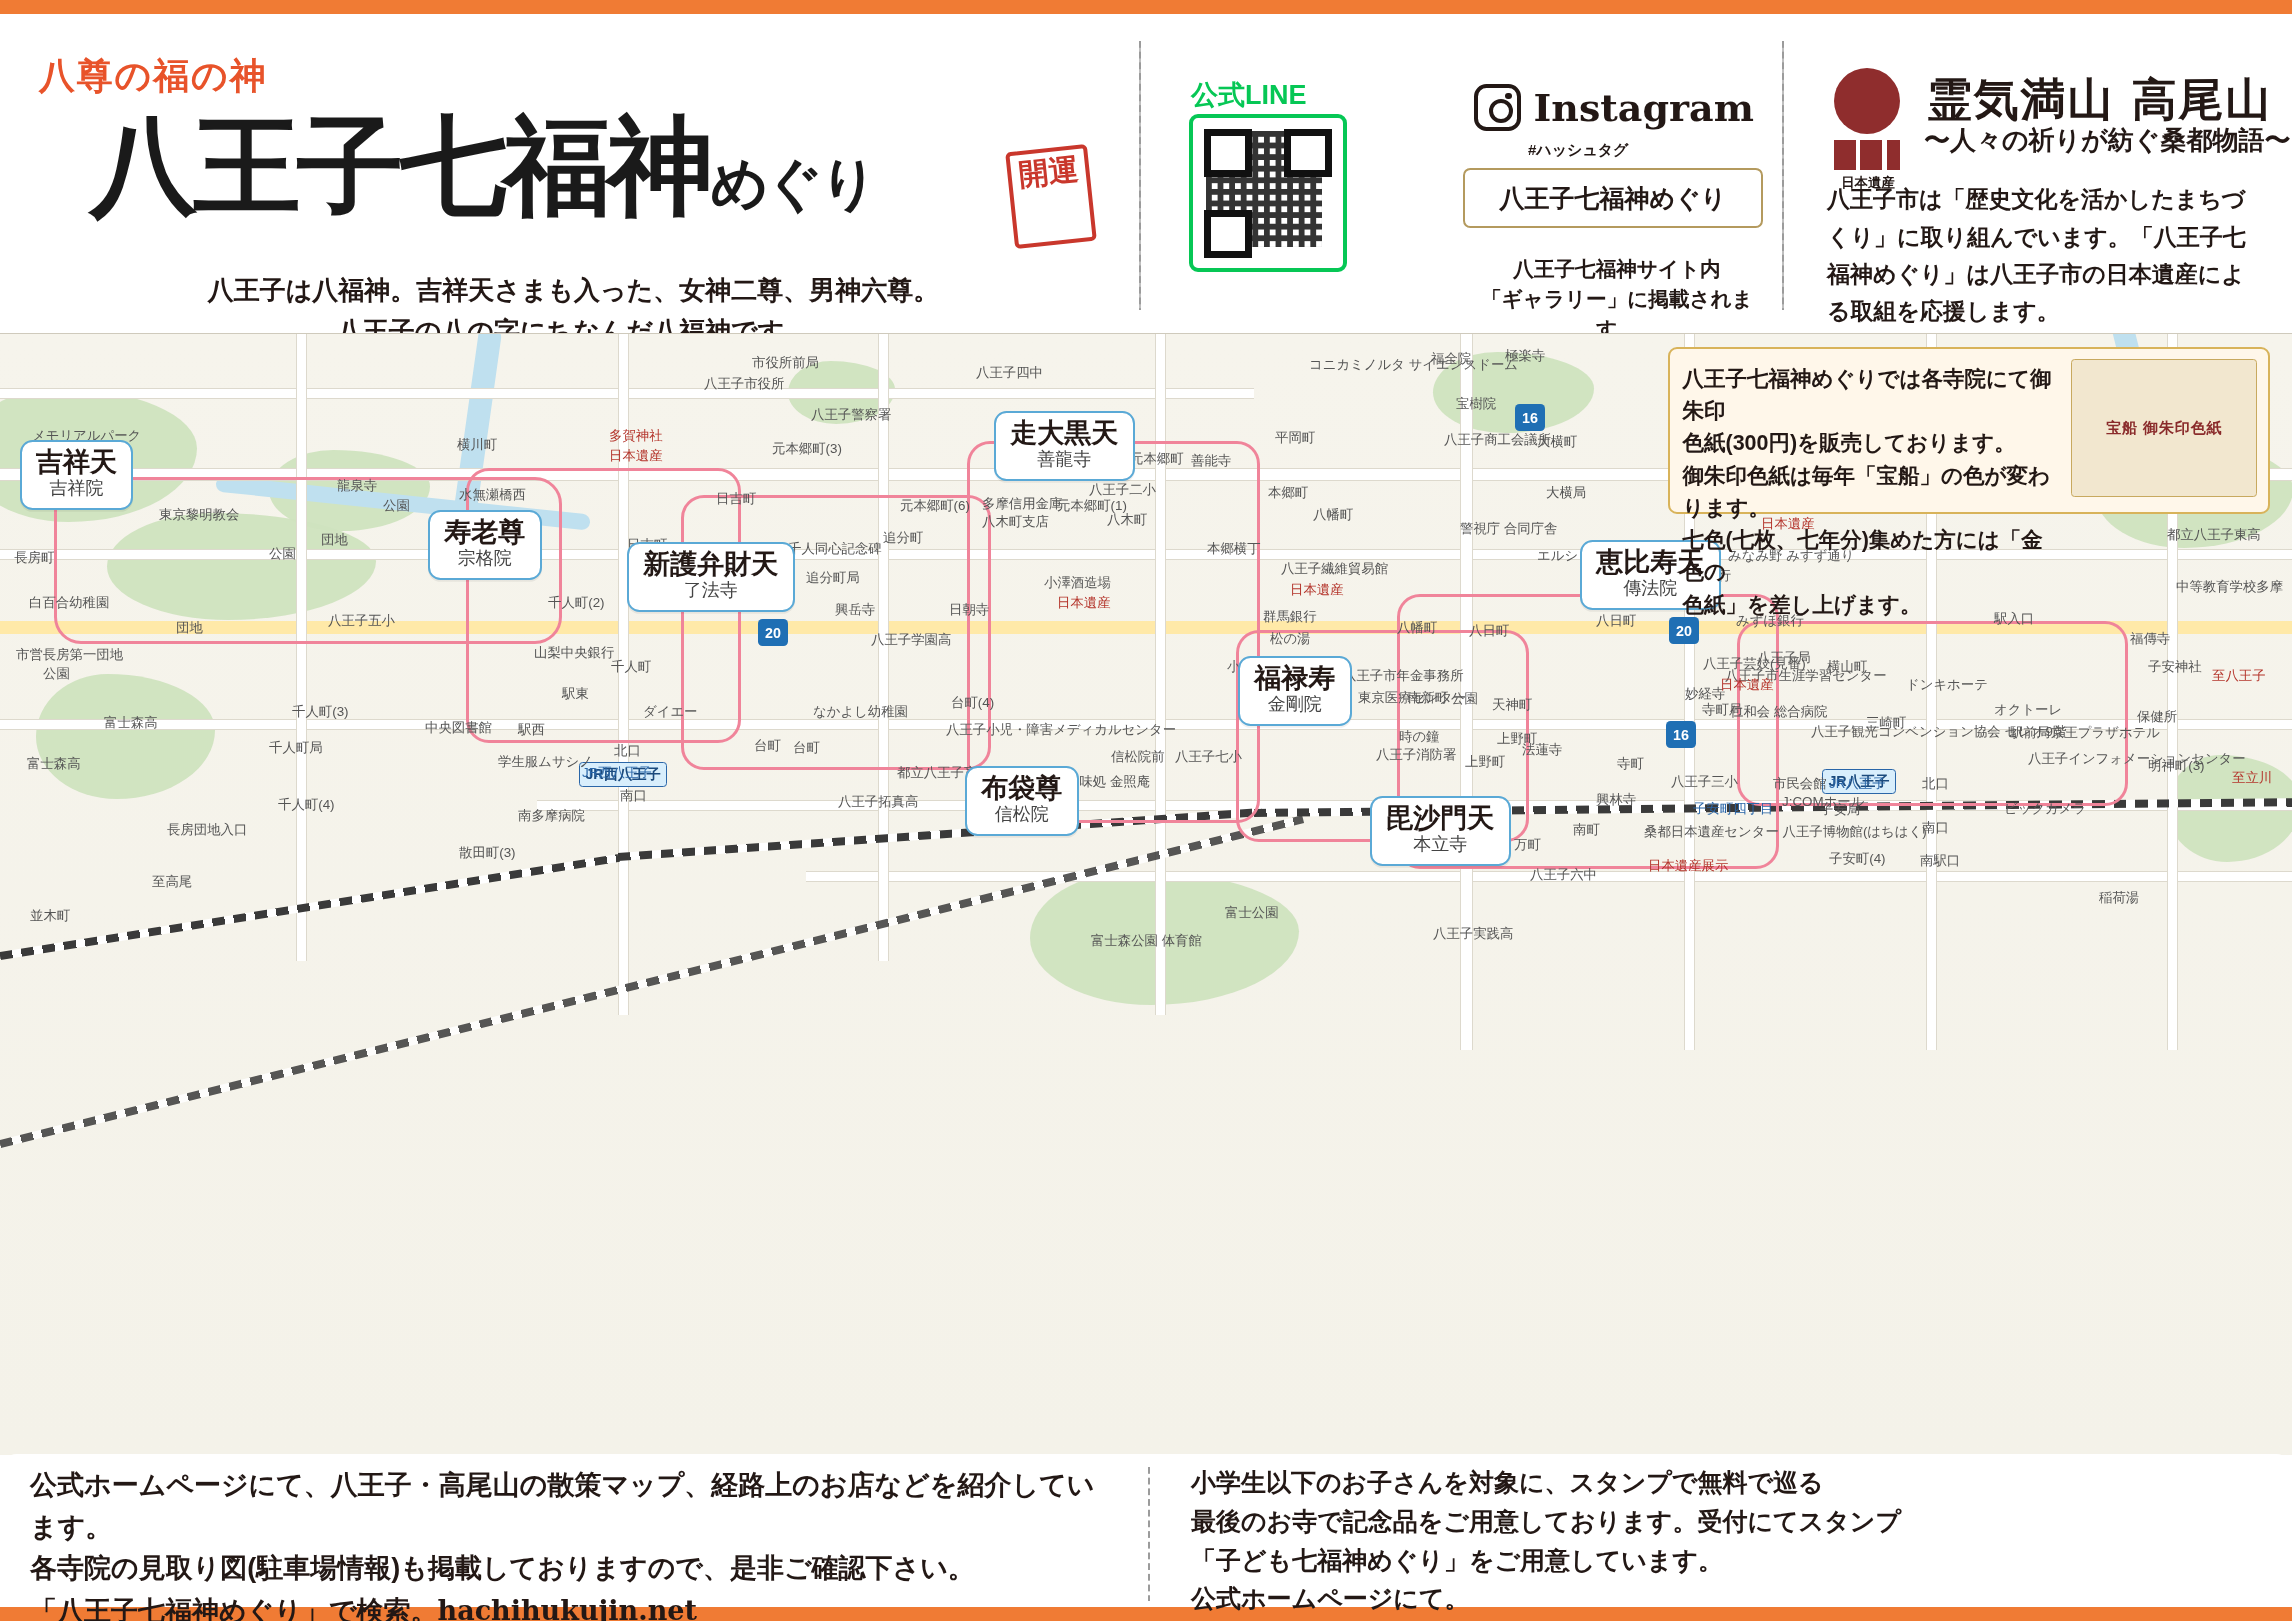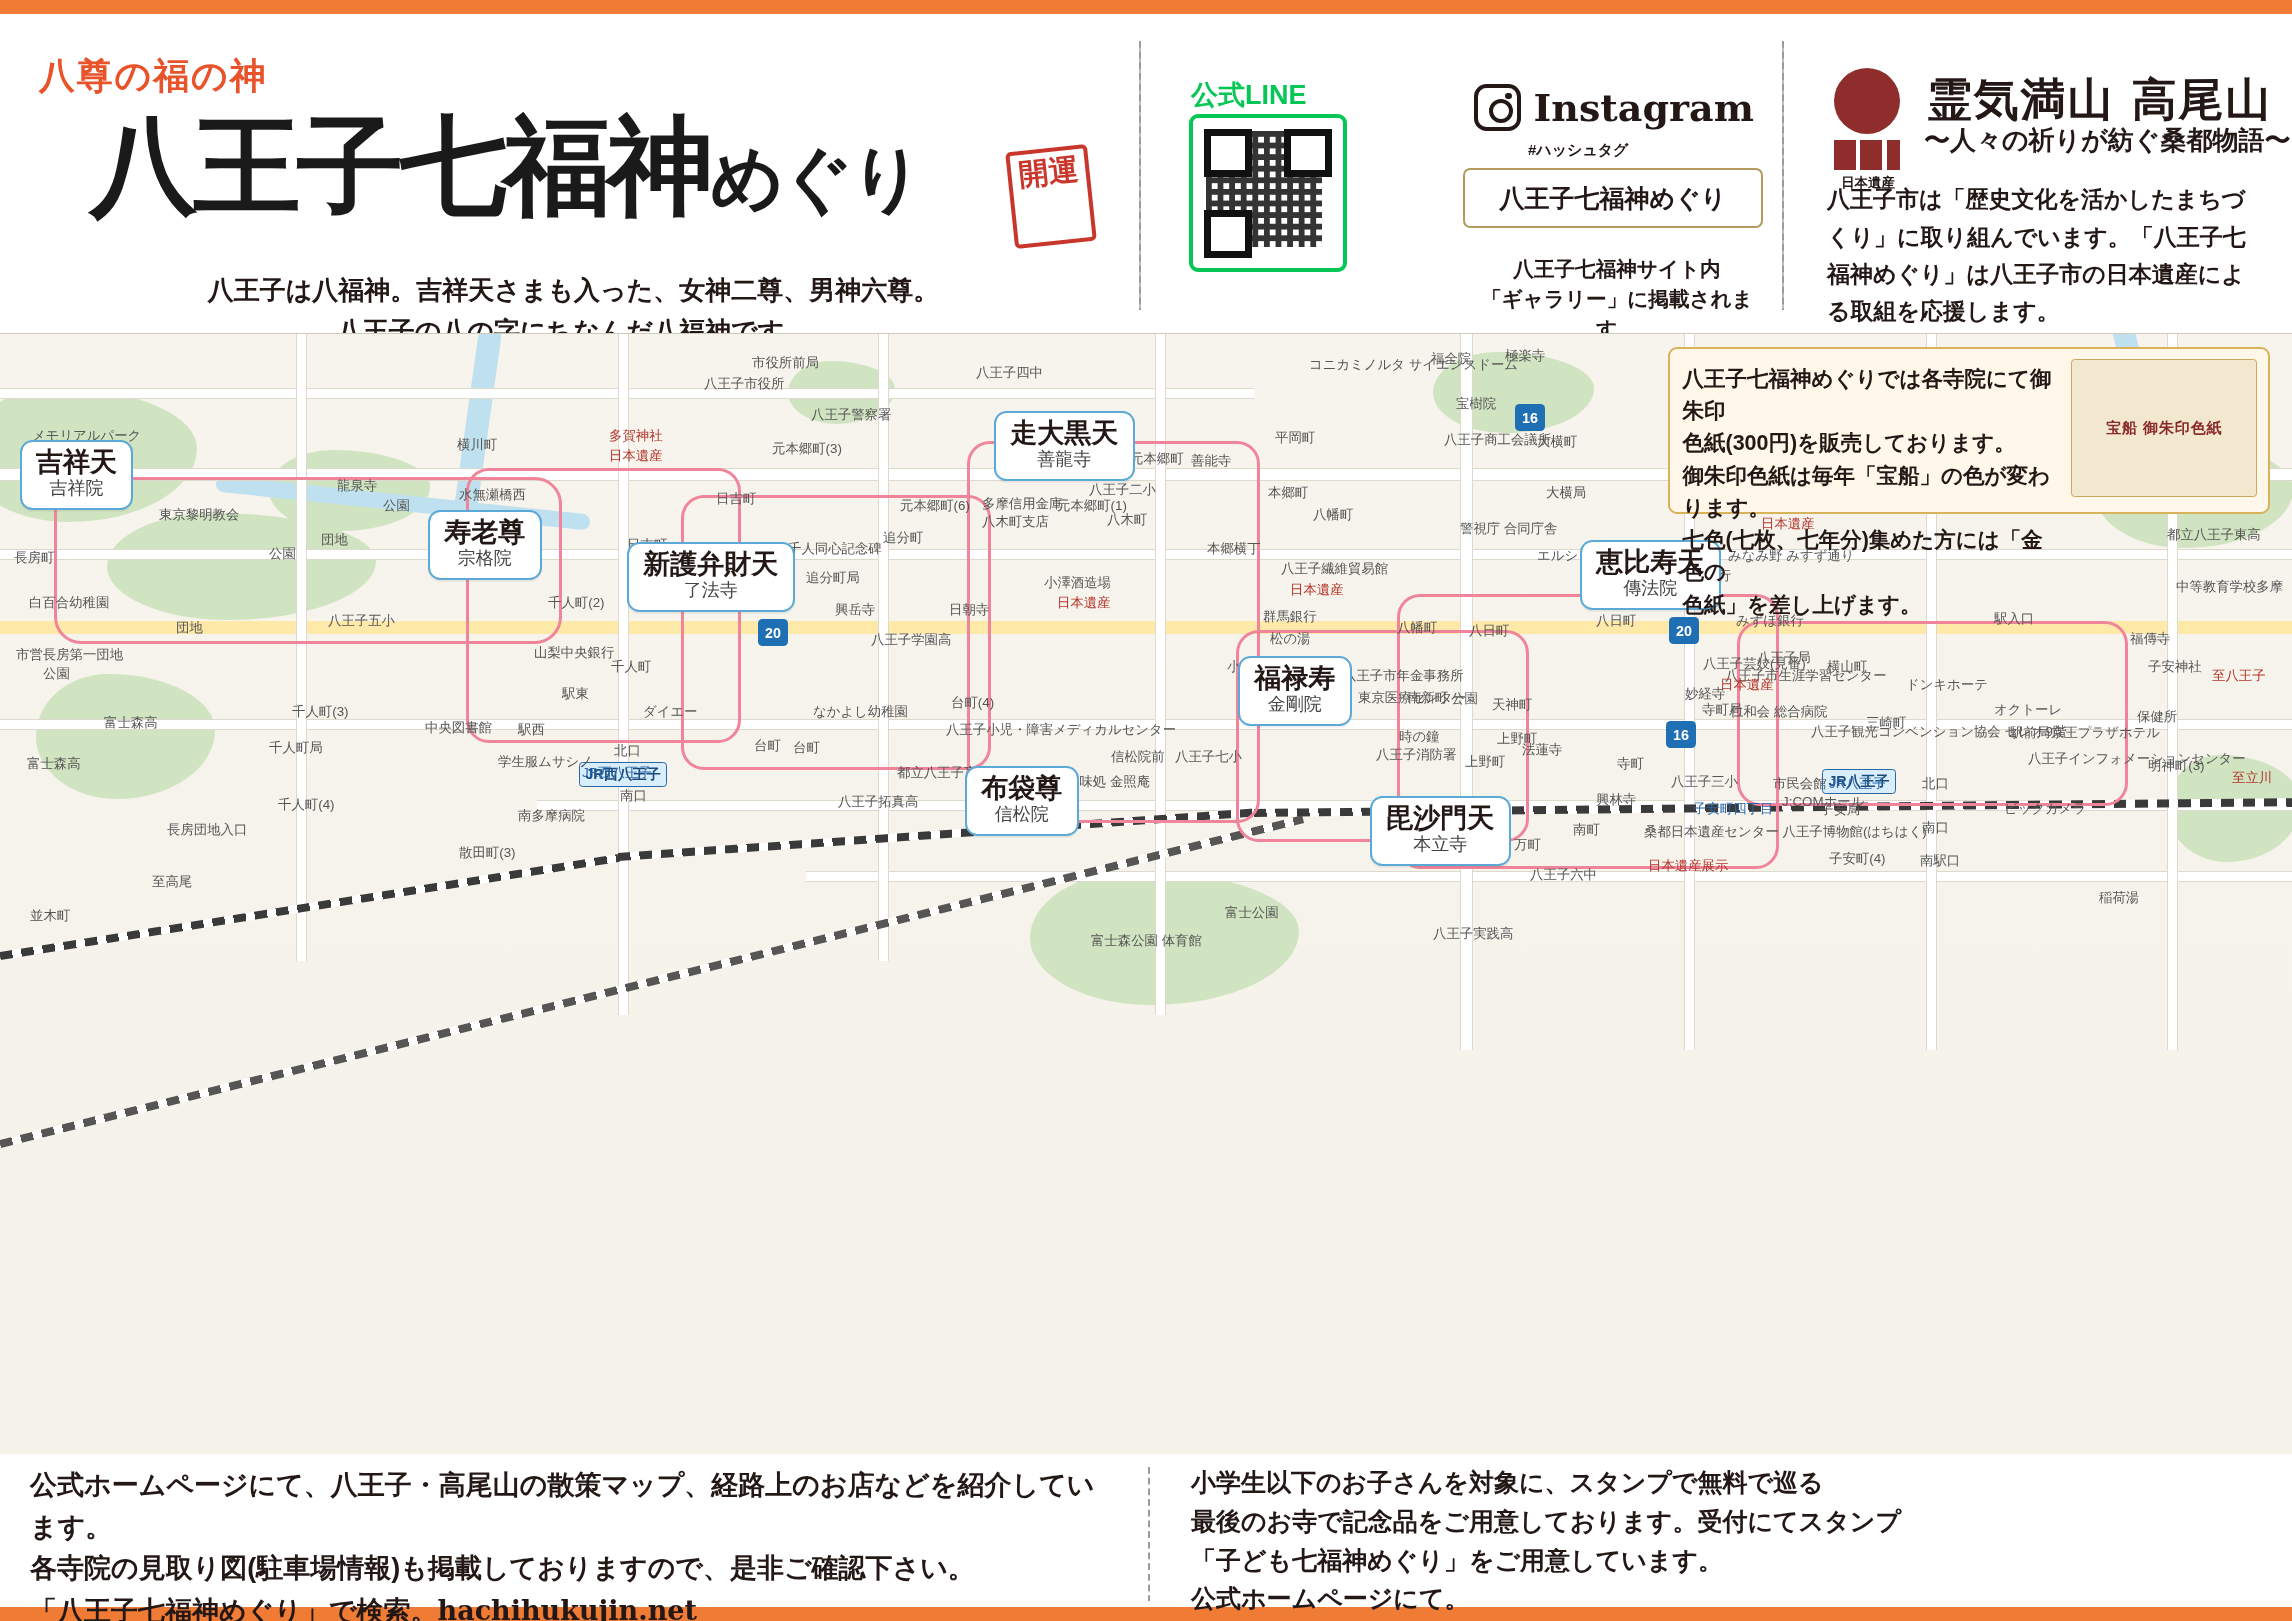--- a/index.html
+++ b/index.html
@@ -14,21 +14,21 @@
   .header{position:absolute;left:0;top:14.3px;width:2293px;height:319px;background:#fff;}
   .hdr-divider{position:absolute;top:27px;width:1.8px;height:269px;background:#bfbfbf;
      background-image:linear-gradient(to bottom,#9b9b9b 60%,rgba(255,255,255,0) 0%);
      background-size:1.8px 10.7px;background-repeat:repeat-y;}
   .hdr-divider.d1{left:1139px;}
   .hdr-divider.d2{left:1782px;}
 
   .kicker{position:absolute;left:39px;top:38px;font-size:36px;font-weight:bold;color:#e8532a;letter-spacing:1.8px;}
   .maintitle{position:absolute;left:90px;top:81px;font-size:107px;font-weight:bold;color:#1a1a1a;letter-spacing:-3.6px;
      font-family:"DejaVu Serif","Liberation Serif",serif;white-space:nowrap;}
-  .maintitle .small{font-size:72px;}
+  .maintitle .small{font-size:57px;}
   .stamp{position:absolute;left:1010px;top:134px;width:82px;height:97px;border:4.5px solid #c9372c;border-radius:5.4px;
      color:#c9372c;font-size:30px;font-weight:bold;line-height:1.0;text-align:center;padding-top:5.4px;box-sizing:border-box;
      transform:rotate(-6deg);font-family:"DejaVu Serif",serif;}
   .lead{position:absolute;left:72px;top:256px;width:1003px;text-align:center;font-size:26px;line-height:1.55;font-weight:bold;color:#231815;}
 
   
   .line-label{position:absolute;left:1191px;top:63px;font-size:27px;font-weight:bold;color:#06c755;}
   .qr-box{position:absolute;left:1189px;top:100px;width:150px;height:150px;border:4.5px solid #06c755;border-radius:9px;background:#fff;}
   .qr-inner{position:absolute;left:12.5px;top:12.5px;width:116px;height:116px;
      background-image:
@@ -96,21 +96,21 @@
 
   
   .infobox{position:absolute;left:1668px;top:12.5px;width:598px;height:163px;background:#fff7ea;border:2.7px solid #d8b35a;border-radius:9px;}
   .infobox p{margin:0;font-size:21.5px;line-height:1.5;font-weight:bold;color:#231815;}
   .infotext{position:absolute;left:12.5px;top:14.3px;width:376px;}
   .shikishi{position:absolute;right:10.7px;top:10.7px;width:184px;height:136px;background:#f2e7cf;border:1.8px solid #c8a95f;border-radius:3.6px;
      display:flex;align-items:center;justify-content:center;}
   .shikishi .ship{font-size:15px;color:#8a2b2b;font-weight:bold;text-align:center;line-height:1.25;letter-spacing:0.9px;}
 
   
-  .footer{position:absolute;left:0;top:1454px;width:2293px;height:152px;background:#fff;}
+  .footer{position:absolute;left:0;top:1454px;width:2293px;height:152px;background:#fff;border-radius:17px;}
   .foot-div{position:absolute;left:1148px;top:12.5px;width:1.8px;height:134px;
      background-image:linear-gradient(to bottom,#9b9b9b 60%,rgba(255,255,255,0) 0%);background-size:1.8px 10.7px;}
   .foot-l{position:absolute;left:30px;top:10.7px;width:1084px;font-size:27px;line-height:1.55;font-weight:bold;}
   .foot-l .url{font-family:"DejaVu Serif",serif;}
   .foot-r{position:absolute;left:1191px;top:9px;width:913px;font-size:25px;line-height:1.55;font-weight:bold;}
 </style>
 </head>
 <body>
 
 <div id="page">

